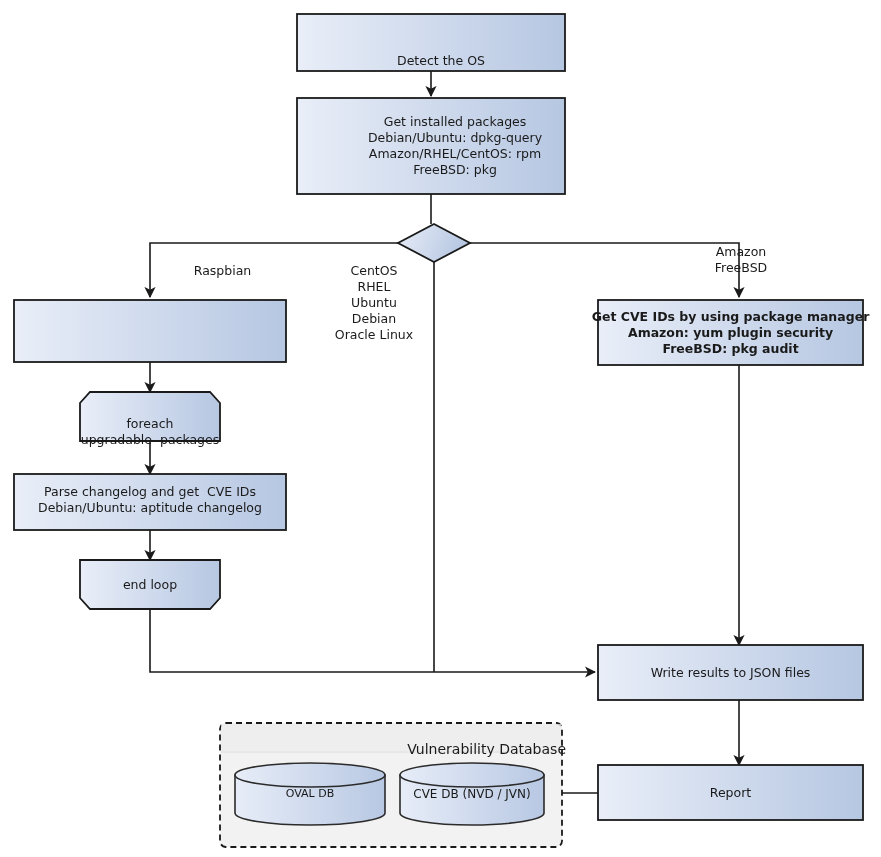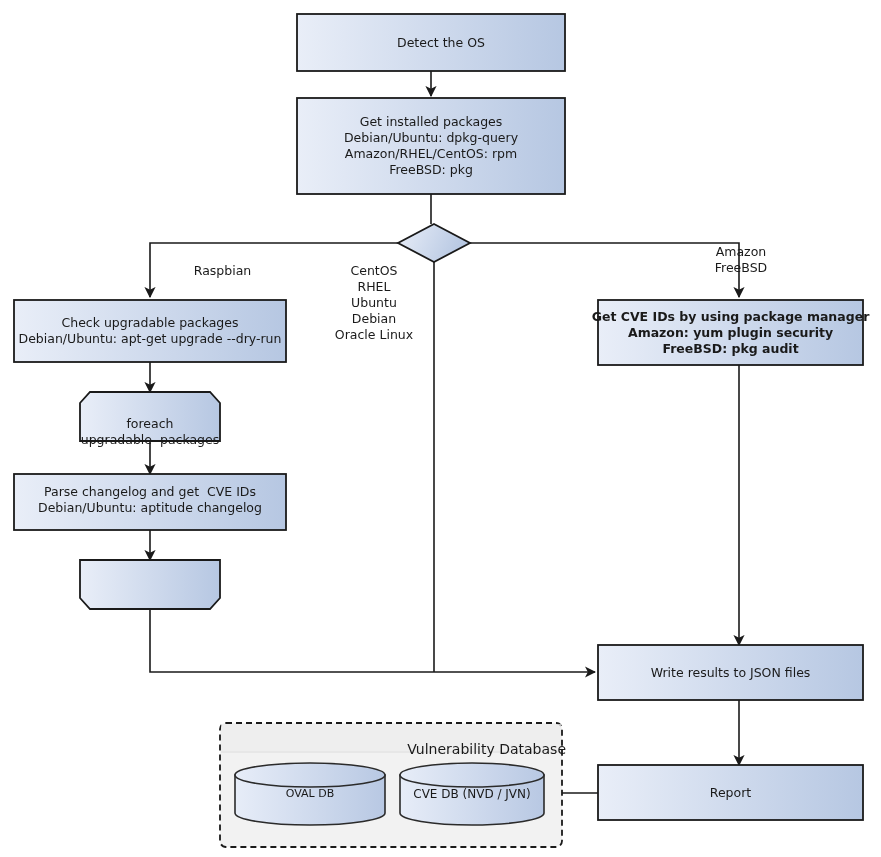--- a/index.html
+++ b/index.html
@@ -135,47 +135,46 @@
       <path d="M 235 775 L 235 813 A 75 12 0 0 0 385 813 L 385 775 Z" fill="url(#cylgrad)" stroke="#2b2b2b" stroke-width="1.6"></path>
       <ellipse cx="310" cy="775" rx="75" ry="12" fill="url(#cylgrad)" stroke="#2b2b2b" stroke-width="1.6"></ellipse>
     </g>
 
     <g>
       <path d="M 400 775 L 400 813 A 72 12 0 0 0 544 813 L 544 775 Z" fill="url(#cylgrad)" stroke="#2b2b2b" stroke-width="1.6"></path>
       <ellipse cx="472" cy="775" rx="72" ry="12" fill="url(#cylgrad)" stroke="#2b2b2b" stroke-width="1.6"></ellipse>
     </g>
   </svg>
 
-  <div class="node-label" style="left:297px; top:14px; width:288px; height:57px;">Detect the OS</div>
+  <div class="node-label" style="left:297px; top:32px; width:288px; height:57px;">Detect the OS</div>
 
-  <div class="node-label" style="left:297px; top:98px; width:268px; height:96px;">Get installed packages
+  <div class="node-label" style="left:297px; top:98px; width:268px; height:96px;padding-left:24px;">Get installed packages
 Debian/Ubuntu: dpkg-query
 Amazon/RHEL/CentOS: rpm
 FreeBSD: pkg</div>
 
   <div class="edge-label" style="left:150px; top:263px; width:145px;">Raspbian</div>
 
   <div class="edge-label" style="left:300px; top:263px; width:148px;">CentOS
 RHEL
 Ubuntu
 Debian
 Oracle Linux</div>
 
   <div class="edge-label" style="left:656px; top:244px; width:170px;">Amazon
 FreeBSD</div>
 
-  <div class="node-label" style="left:14px; top:300px; width:272px; height:62px;">Check upgradable packages
-Debian/Ubuntu: apt-get upgrade --dry-run</div>
 
   <div class="node-label" style="left:80px; top:392px; width:140px; height:49px;margin-top:15px;">foreach
 upgradable  packages</div>
 
   <div class="node-label" style="left:14px; top:474px; width:272px; height:52px;">Parse changelog and get  CVE IDs
 Debian/Ubuntu: aptitude changelog</div>
 
+  <div class="node-label" style="left:80px; top:560px; width:140px; height:49px;">end loop</div>
 
   <div class="node-label" style="left:598px; top:300px; width:265px; height:65px;font-weight:bold;">Get CVE IDs by using package manager
 Amazon: yum plugin security
 FreeBSD: pkg audit</div>
 
   <div class="node-label" style="left:598px; top:645px; width:265px; height:55px;">Write results to JSON files</div>
 
   <div class="node-label" style="left:598px; top:765px; width:265px; height:55px;">Report</div>
 
   <div class="group-title" style="left:260px; top:728px; width:306px;">Vulnerability Database</div>

